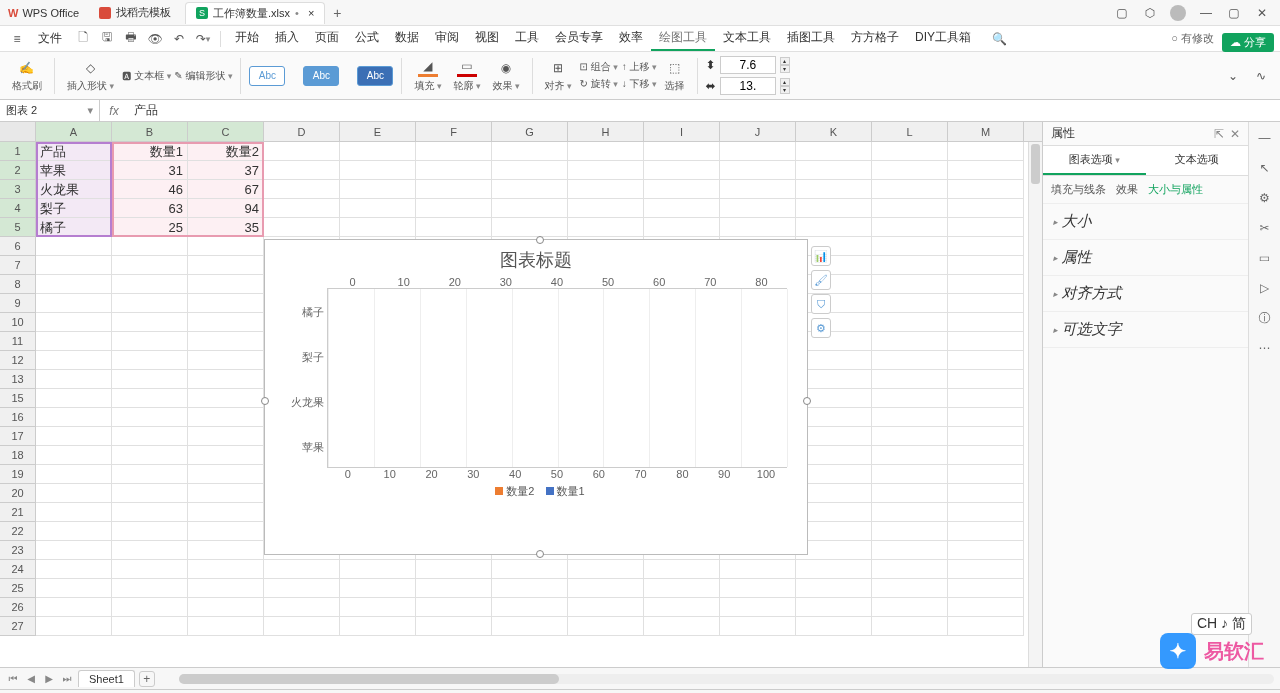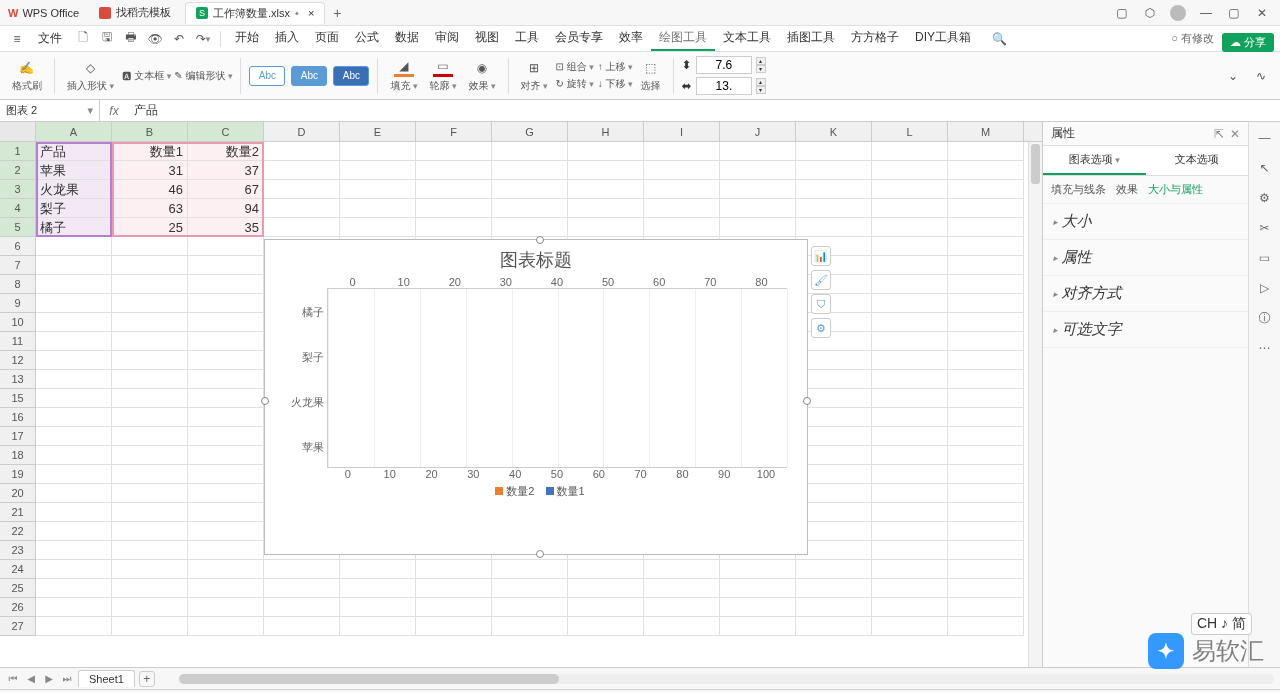--- a/index.html
+++ b/index.html
@@ -25,21 +25,21 @@
 .menu-item.active { color: #737373; border-bottom: 2px solid #11a35e; }
 .menu-right { margin-left: auto; display: flex; align-items: center; gap: 8px; }
 .share-btn { background: #11a35e; color: #fff; padding: 2px 8px; border-radius: 3px; font-size: 11px; cursor: pointer; margin-top: 8px; }
 
 
 .ribbon { height: 48px; border-bottom: 1px solid #ccc; display: flex; align-items: center; padding: 0 8px; gap: 4px; background: #fafafa; }
 .rib-group { display: flex; flex-direction: column; align-items: center; gap: 2px; padding: 0 4px; }
 .rib-sep { width: 1px; height: 36px; background: #ddd; margin: 0 4px; }
 .rib-label { font-size: 10px; color: #555; }
 .rib-icon { width: 20px; height: 18px; display: flex; align-items: center; justify-content: center; color: #555; }
-.shape-samples { display: flex; gap: 6px; align-items: flex-end; }
+.shape-samples { display: flex; gap: 18px; align-items: flex-end; }
 .shape-sample { width: 36px; height: 20px; border: 1px solid #5b9bd5; border-radius: 3px; display: flex; align-items: center; justify-content: center; font-size: 10px; cursor: pointer; }
 .shape-sample.s1 { background: #fff; color: #5b9bd5; }
 .shape-sample.s2 { background: #5b9bd5; color: #fff; }
 .shape-sample.s3 { background: #3b6fb5; color: #fff; }
 .dim-input { display: flex; align-items: center; gap: 4px; }
 .dim-input input { width: 56px; height: 18px; border: 1px solid #ccc; font-size: 12px; padding: 0 19px; }
 .dim-spin { display: flex; flex-direction: column; }
 .dim-spin span { width: 10px; height: 8px; border: 1px solid #ccc; font-size: 6px; line-height: 6px; text-align: center; cursor: pointer; background: #f0f0f0; }
 
 
@@ -117,21 +117,21 @@
 .hscroll-thumb { position: absolute; left: 0; width: 380px; top: 0; bottom: 0; background: #ccc; border-radius: 5px; }
 
 
 .statusbar { height: 20px; border-top: 1px solid #ccc; display: flex; align-items: center; padding: 0 8px; font-size: 11px; color: #666; background: #f7f7f7; }
 .status-right { margin-left: auto; display: flex; align-items: center; gap: 8px; }
 .view-btn { width: 18px; height: 14px; border: 1px solid #bbb; cursor: pointer; }
 
 
 .watermark { position: absolute; right: 16px; bottom: 24px; display: flex; align-items: center; gap: 8px; opacity: 0.9; }
 .watermark .wm-icon { width: 36px; height: 36px; background: #1f8fff; border-radius: 8px; display: flex; align-items: center; justify-content: center; color: #fff; font-weight: bold; font-size: 20px; }
-.watermark .wm-text { font-size: 24px; font-weight: normal; color: #737373; }
+.watermark .wm-text { font-size: 20px; font-weight: bold; color: #ec4899; }
 
 
 .ime-badge { position: absolute; right: 28px; bottom: 58px; border: 1px solid #ccc; background: #fff; padding: 1px 5px; font-size: 14px; border-radius: 3px; }
 
 .dd-caret::after { content: " ▾"; font-size: 9px; color: #888; }
 </style>
 </head>
 <body>
 
 <div class="titlebar">

